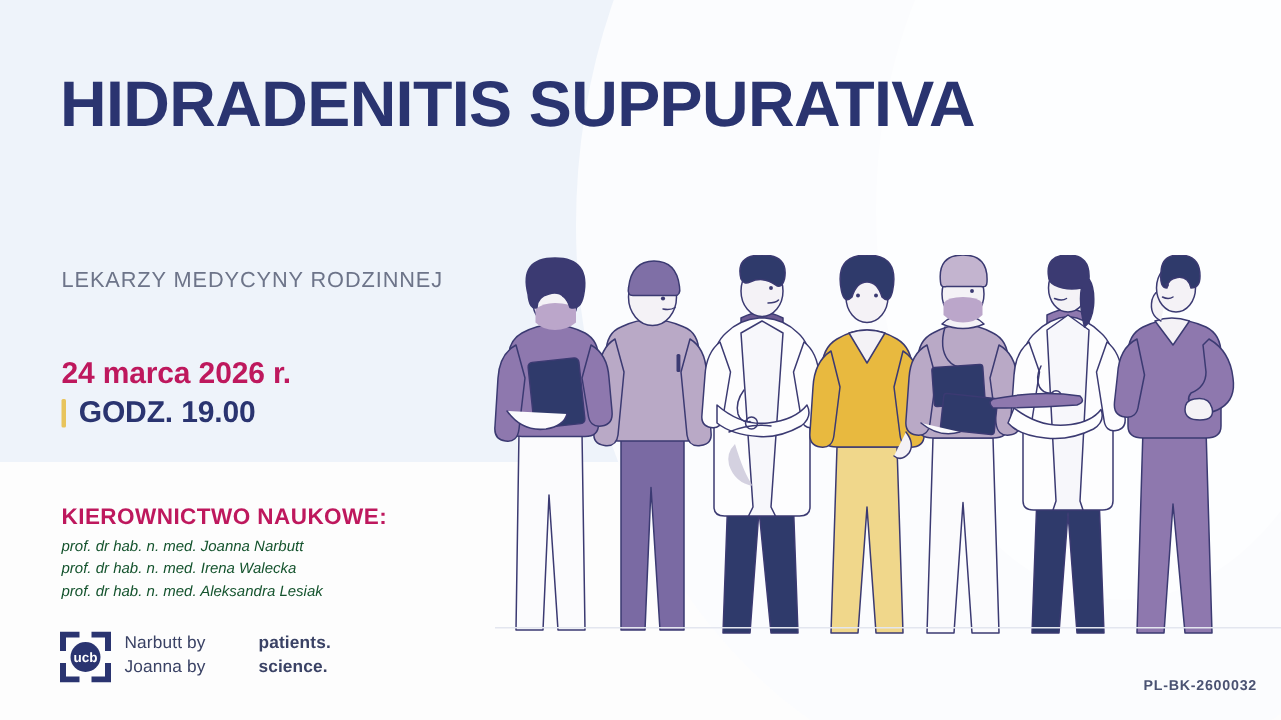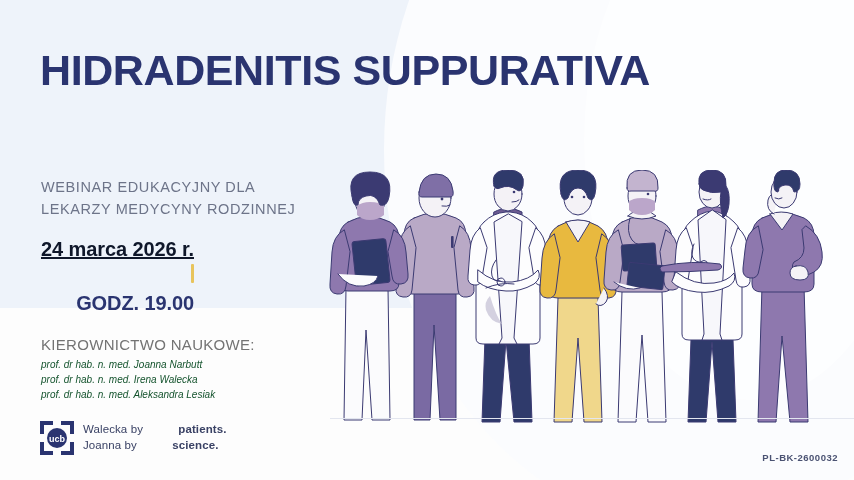--- a/index.html
+++ b/index.html
@@ -50,31 +50,30 @@
   }
   .title-2 .dash{color:#2a3470;-webkit-text-stroke:0;}
 
   .subtitle{
     position:absolute;left:41px;top:176px;
     font-size:14.5px;letter-spacing:.6px;line-height:1.55;
     color:#6d7489;font-weight:400;
   }
   .date-block{position:absolute;left:41px;top:236px;}
   .date-line{
-    font-size:20px;font-weight:bold;color:#0f172a;letter-spacing:-.1px;
+    font-size:20px;font-weight:bold;color:#be185d;letter-spacing:-.1px;
     line-height:1.3;
-    text-decoration:underline;
-  }
-  .time-row{display:flex;align-items:flex-end;gap:9px;margin-top:2px;flex-direction:column;}
+  }
+  .time-row{display:flex;align-items:center;gap:9px;margin-top:2px;}
   .time-bar{width:2.5px;height:19px;background:#e8c45c;border-radius:1px;}
   .time-line{font-size:20px;font-weight:bold;color:#2a3470;letter-spacing:-.1px;}
 
   .leaders{position:absolute;left:41px;top:336px;}
   .leaders-head{
-    font-size:15px;font-weight:normal;color:#737373;letter-spacing:.3px;
+    font-size:15px;font-weight:bold;color:#be185d;letter-spacing:.3px;
     margin-bottom:5px;
   }
   .leader{
     font-size:10px;color:#14532d;line-height:1.48;font-weight:400;font-style:italic;
   }
 
   
   .logo-wrap{position:absolute;left:40px;top:421px;display:flex;align-items:center;gap:9px;}
   .logo-mark{position:relative;width:34px;height:34px;}
   .logo-tag{font-size:11.5px;color:#3a4265;line-height:1.35;letter-spacing:.1px;}
@@ -215,21 +214,20 @@
     </svg>
   </div>
 
   <div class="floor-line"></div>
 
   <div class="title-wrap">
     <div class="title-1">HIDRADENITIS SUPPURATIVA</div>
   </div>
 
   <div class="subtitle">
-    <div>WEBINAR EDUKACYJNY DLA</div>
     <div>LEKARZY MEDYCYNY RODZINNEJ</div>
   </div>
 
   <div class="date-block">
     <div class="date-line">24 marca 2026 r.</div>
     <div class="time-row">
       <span class="time-bar"></span>
       <span class="time-line">GODZ. 19.00</span>
     </div>
   </div>
@@ -246,20 +244,20 @@
       <svg width="34" height="34" viewBox="0 0 34 34" xmlns="http://www.w3.org/2000/svg">
         <path d="M0 0 L13 0 L13 4 L4 4 L4 13 L0 13 Z" fill="#2a3470"></path>
         <path d="M34 0 L34 13 L30 13 L30 4 L21 4 L21 0 Z" fill="#2a3470"></path>
         <path d="M0 34 L0 21 L4 21 L4 30 L13 30 L13 34 Z" fill="#2a3470"></path>
         <path d="M34 34 L21 34 L21 30 L30 30 L30 21 L34 21 Z" fill="#2a3470"></path>
         <circle cx="17" cy="17" r="10" fill="#2a3470"></circle>
         <text x="17" y="20.5" font-family="Liberation Sans, sans-serif" font-size="9" font-weight="bold" fill="#ffffff" text-anchor="middle">ucb</text>
       </svg>
     </div>
     <div class="logo-tag">
-      <div><span>Walecka by </span><b>patients.</b></div>
+      <div><span>Narbutt by </span><b>patients.</b></div>
       <div><span>Joanna by </span><b>science.</b></div>
     </div>
   </div>
 
   <div class="code">PL-BK-2600032</div>
 
 </div>
 
 </body></html>

